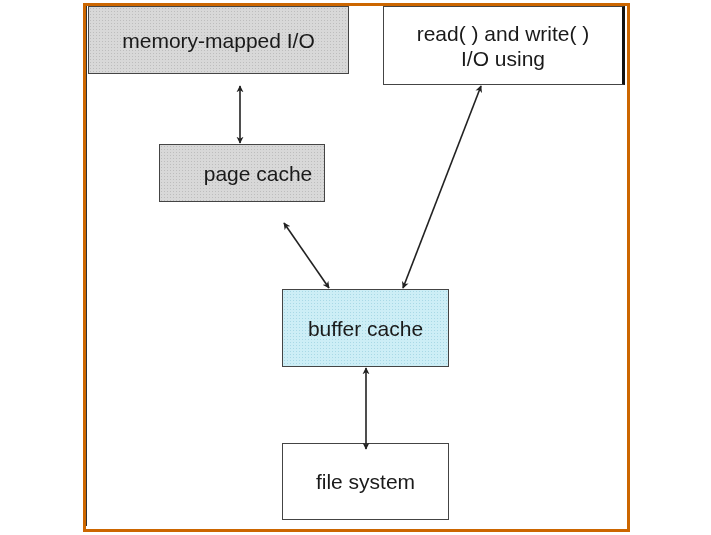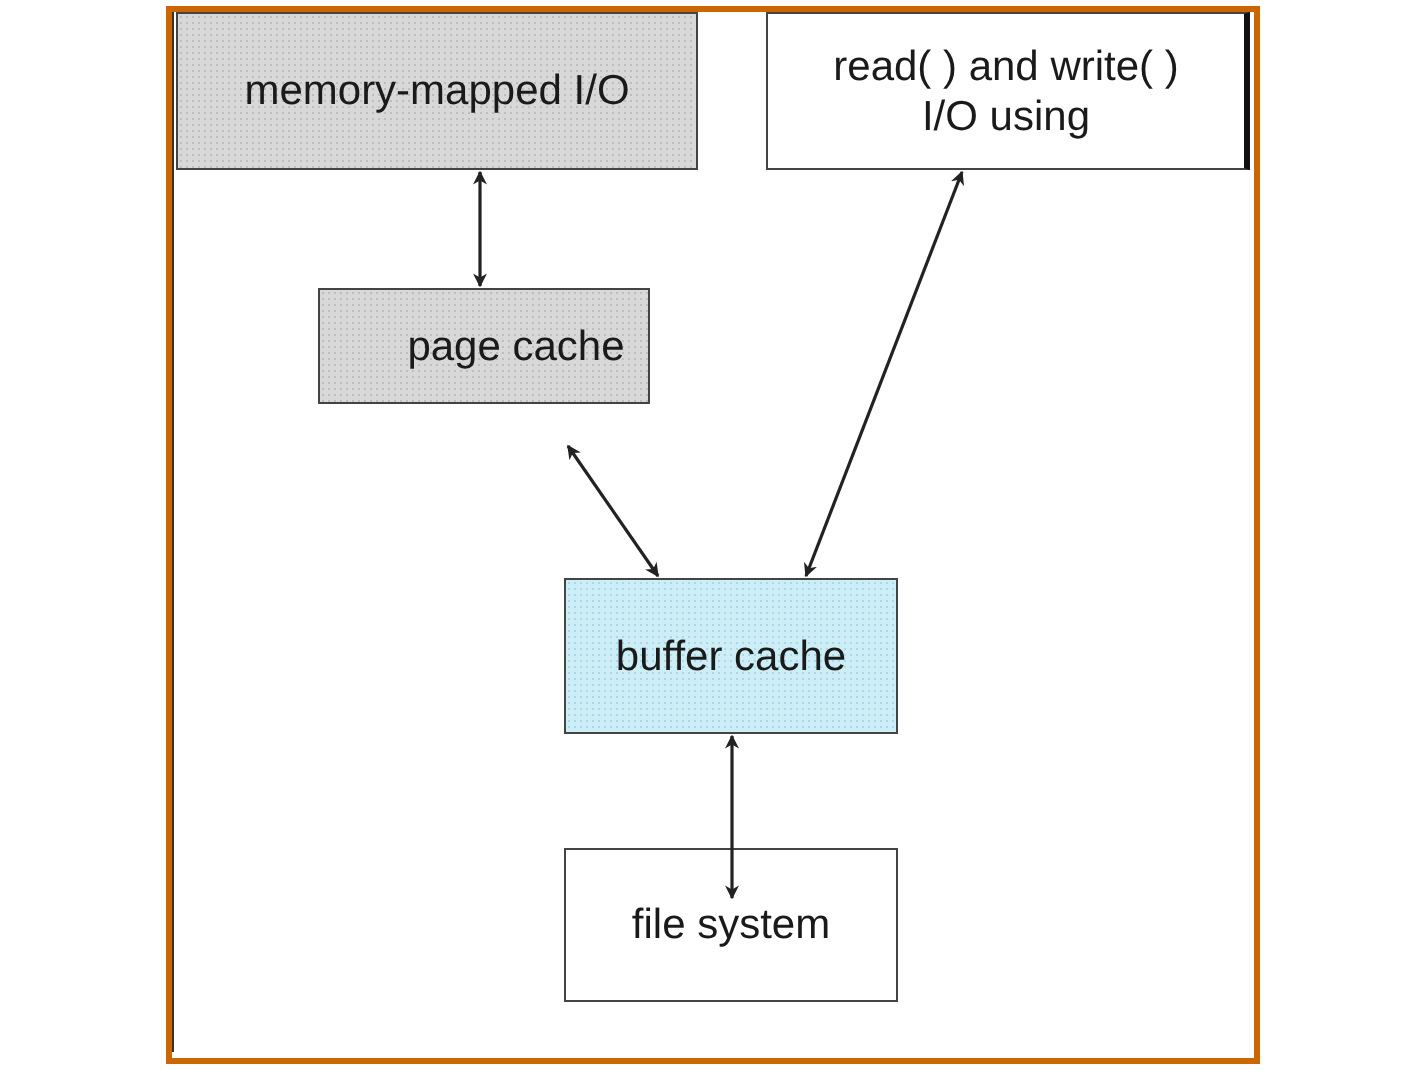--- a/index.html
+++ b/index.html
@@ -11,25 +11,25 @@
     .box { position: absolute; box-sizing: border-box; border: 1px solid #444;
            display: flex; align-items: center; justify-content: center; text-align: center;
            color: #1a1a1a; font-size: 21px; line-height: 25px; }
     .gray { background-color: #d8d8d8;
             background-image: radial-gradient(#bdbdbd 0.6px, transparent 0.7px);
             background-size: 3px 3px; }
     .blue { background-color: #cdeef6;
             background-image: radial-gradient(#a9d9e6 0.6px, transparent 0.7px);
             background-size: 3px 3px; }
     .white { background: #ffffff; }
-    #mmap { left: 88px; top: 6px; width: 261px; height: 79px; }
+    #mmap { left: 88px; top: 6px; width: 261px; height: 68px; }
     #rw { left: 383px; top: 6px; width: 242px; height: 79px; border-right: 3px solid #111; }
     #page { left: 159px; top: 144px; width: 166px; height: 58px; padding-left: 32px; }
     #buffer { left: 282px; top: 289px; width: 167px; height: 78px; align-items: center; }
-    #fs { left: 282px; top: 424px; width: 167px; height: 77px; }
+    #fs { left: 282px; top: 443px; width: 167px; height: 77px; }
     svg.arrows { position: absolute; left: 0; top: 0; }
   </style>
 </head>
 <body>
 
 <div class="frame"></div>
 <div class="frame-inner-line"></div>
 
 <div id="mmap" class="box gray">
   <span>memory-mapped I/O</span>

